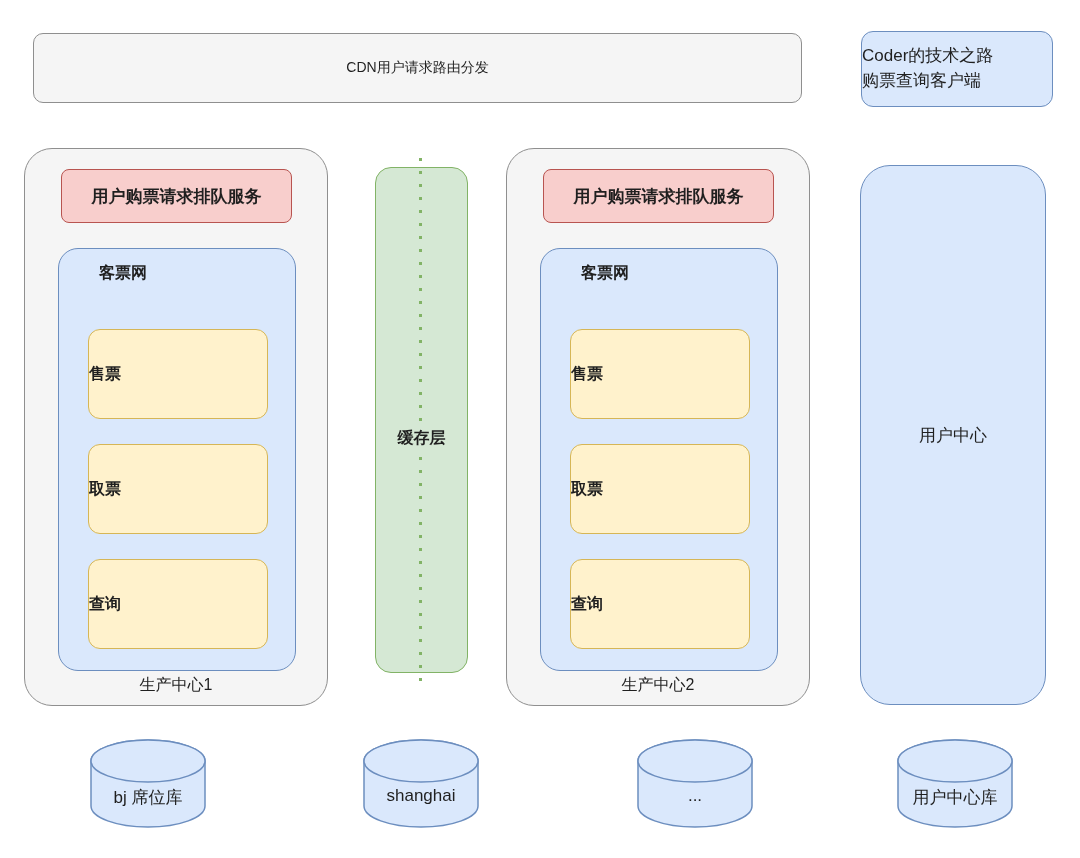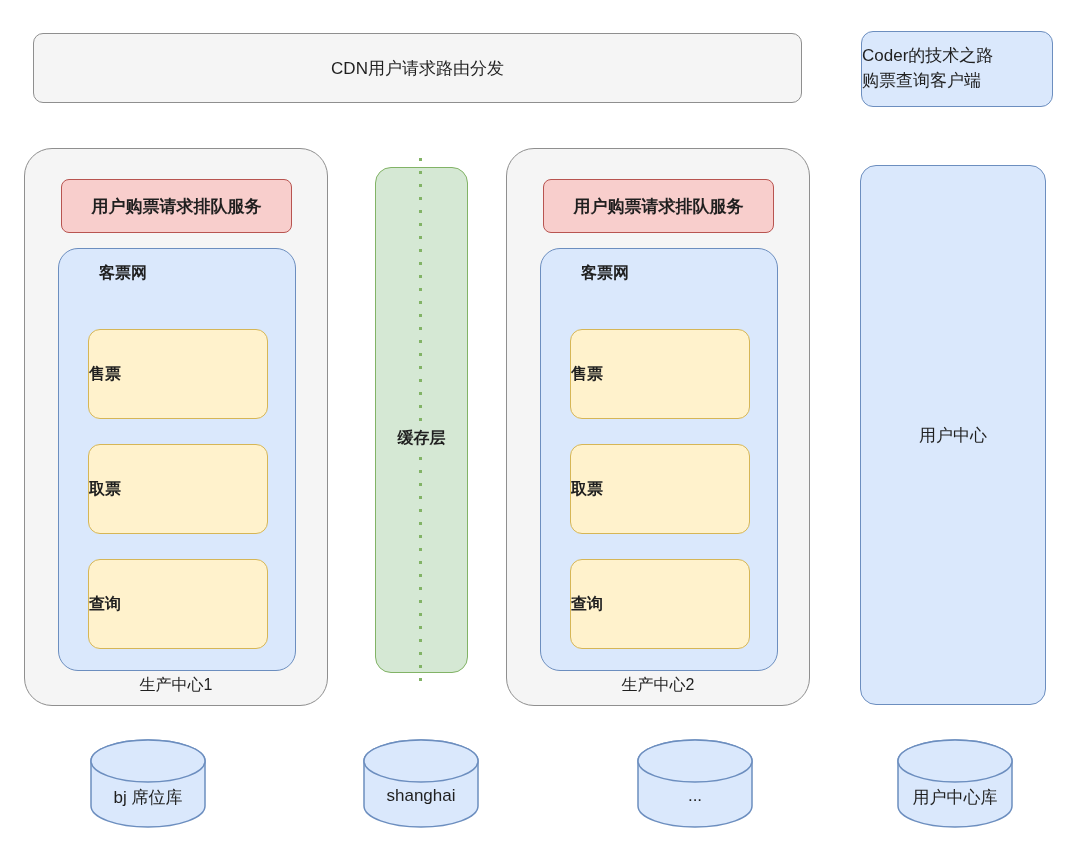--- a/index.html
+++ b/index.html
@@ -11,33 +11,33 @@
     --c-text:#1f1f1f;
   }
   html,body{margin:0;padding:0;background:#ffffff;}
   body{font-family:"Liberation Sans","DejaVu Sans",sans-serif;color:var(--c-text);}
   .canvas{position:relative;width:1080px;height:858px;background:#ffffff;overflow:hidden;}
 
   .box{position:absolute;box-sizing:border-box;}
 
   .cdn-box{left:33px;top:33px;width:769px;height:70px;background:var(--c-gray-fill);
     border:1.5px solid var(--c-gray-stroke);border-radius:10px;
-    display:flex;align-items:center;justify-content:center;font-size:17px;}
+    display:flex;align-items:center;justify-content:center;font-size:14px;}
 
   .client-box{left:861px;top:31px;width:192px;height:76px;background:var(--c-blue-fill);
     border:1.5px solid var(--c-blue-stroke);border-radius:12px;
     display:flex;flex-direction:column;align-items:flex-start;justify-content:center;
     font-size:17px;font-weight:500;line-height:1.45;text-align:center;}
 
   .prod-center{top:148px;width:304px;height:558px;background:var(--c-gray-fill);
     border:1.5px solid var(--c-gray-stroke);border-radius:28px;}
   .prod-center.pc1{left:24px;}
   .prod-center.pc2{left:506px;}
 
-  .queue-box{left:36px;top:30px;width:231px;height:54px;background:var(--c-red-fill);
+  .queue-box{left:36px;top:20px;width:231px;height:54px;background:var(--c-red-fill);
     border:1.5px solid var(--c-red-stroke);border-radius:8px;
     display:flex;align-items:center;justify-content:center;font-size:17px;font-weight:600;}
 
   .site-box{left:33px;top:99px;width:238px;height:423px;background:var(--c-blue-fill);
     border:1.5px solid var(--c-blue-stroke);border-radius:20px;}
   .site-label{position:absolute;left:40px;top:14px;font-size:16px;font-weight:600;}
 
   .service-box{left:29px;width:180px;height:90px;background:var(--c-yellow-fill);
     border:1.5px solid var(--c-yellow-stroke);border-radius:12px;
     display:flex;align-items:center;font-size:16px;font-weight:600;}
@@ -49,21 +49,21 @@
 
   .cache-box{left:375px;top:167px;width:93px;height:506px;background:var(--c-green-fill);
     border:1.5px solid var(--c-green-stroke);border-radius:16px;z-index:1;}
   .cache-dots{position:absolute;left:419px;top:158px;width:3px;height:528px;z-index:2;
     background:repeating-linear-gradient(to bottom,var(--c-green-stroke) 0 3px,transparent 3px 13px);}
   .cache-label{position:absolute;left:375px;top:167px;width:93px;height:542px;z-index:3;
     display:flex;align-items:center;justify-content:center;font-size:16px;font-weight:600;pointer-events:none;}
   .cache-label span{background:var(--c-green-fill);padding:5px 1px;}
 
   .user-center{left:860px;top:165px;width:186px;height:540px;background:var(--c-blue-fill);
-    border:1.5px solid var(--c-blue-stroke);border-radius:16px;
+    border:1.5px solid var(--c-blue-stroke);border-radius:30px;
     display:flex;align-items:center;justify-content:center;font-size:17px;font-weight:500;}
 
   .cylinder{position:absolute;width:120px;height:92px;top:738px;}
   .cylinder.db0{left:88px;}
   .cylinder.db1{left:361px;}
   .cylinder.db2{left:635px;}
   .cylinder.db3{left:895px;}
   .cylinder svg{position:absolute;left:0;top:0;}
   .db-label{position:absolute;left:0;right:0;top:48px;text-align:center;font-size:17px;font-weight:500;}
 </style>

